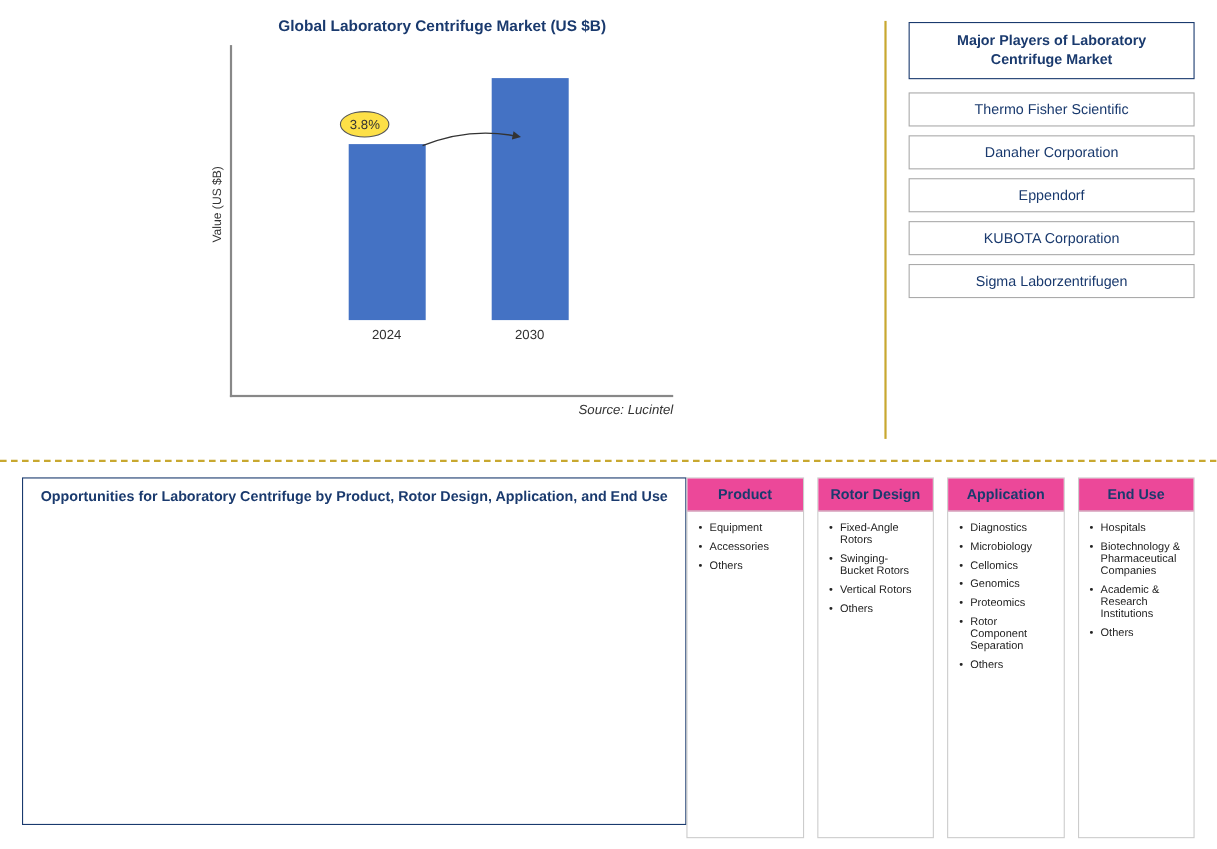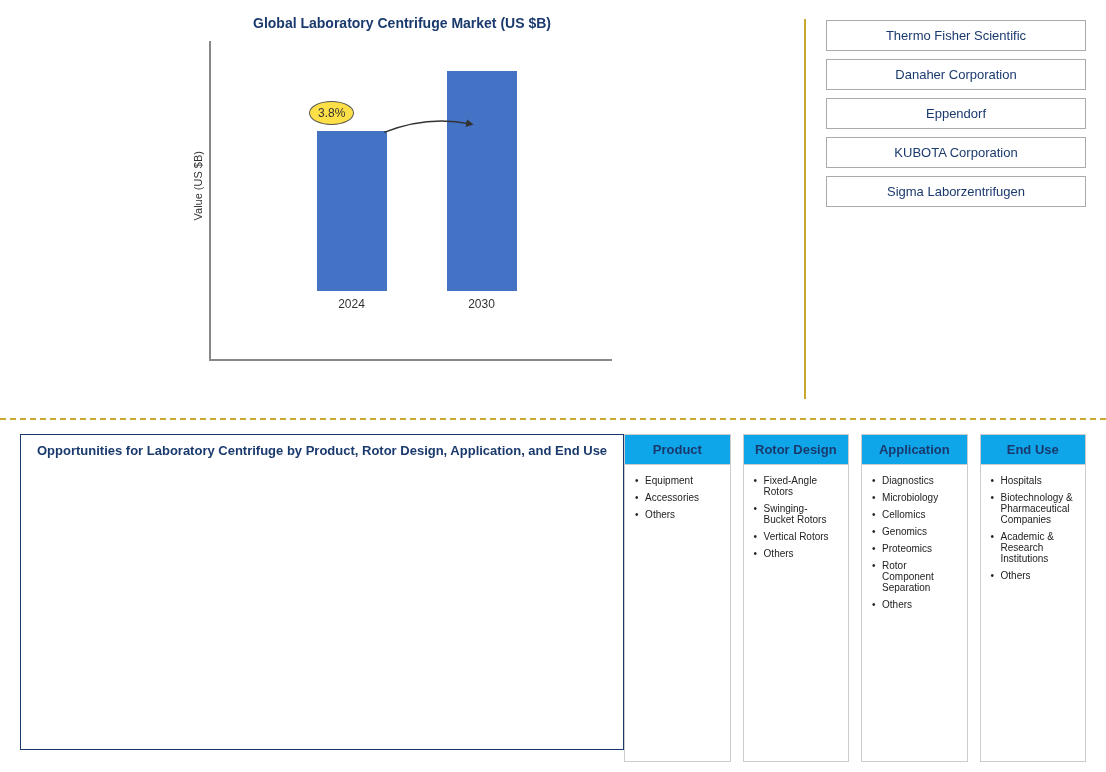--- a/index.html
+++ b/index.html
@@ -200,21 +200,21 @@
     }
 
     .opportunity-col {
       flex: 1;
       display: flex;
       flex-direction: column;
       border: 1.5px solid #ccc;
     }
 
     .col-header {
-      background: #0ea5e9;
+      background: #ec4899;
       padding: 7px 10px;
       font-size: 13px;
       font-weight: bold;
       color: #1a3a6e;
       text-align: center;
       border-bottom: 1px solid #ccc;
     }
 
     .col-body {
       padding: 10px 12px;
@@ -273,25 +273,27 @@
             </div>
 
             <div class="bar-group">
               <div class="bar" style="height: 220px;"></div>
               <div class="bar-label">2030</div>
             </div>
           </div>
         </div>
       </div>
 
+      <div class="source-text">Source: Lucintel</div>
     </div>
 
     <div class="vertical-divider"></div>
 
     <div class="major-players-area">
+      <div class="major-players-title">Major Players of Laboratory Centrifuge Market</div>
 
       <div class="player-item">Thermo Fisher Scientific</div>
       <div class="player-item">Danaher Corporation</div>
       <div class="player-item">Eppendorf</div>
       <div class="player-item">KUBOTA Corporation</div>
       <div class="player-item">Sigma Laborzentrifugen</div>
     </div>
   </div>
 
   <div class="bottom-section">

